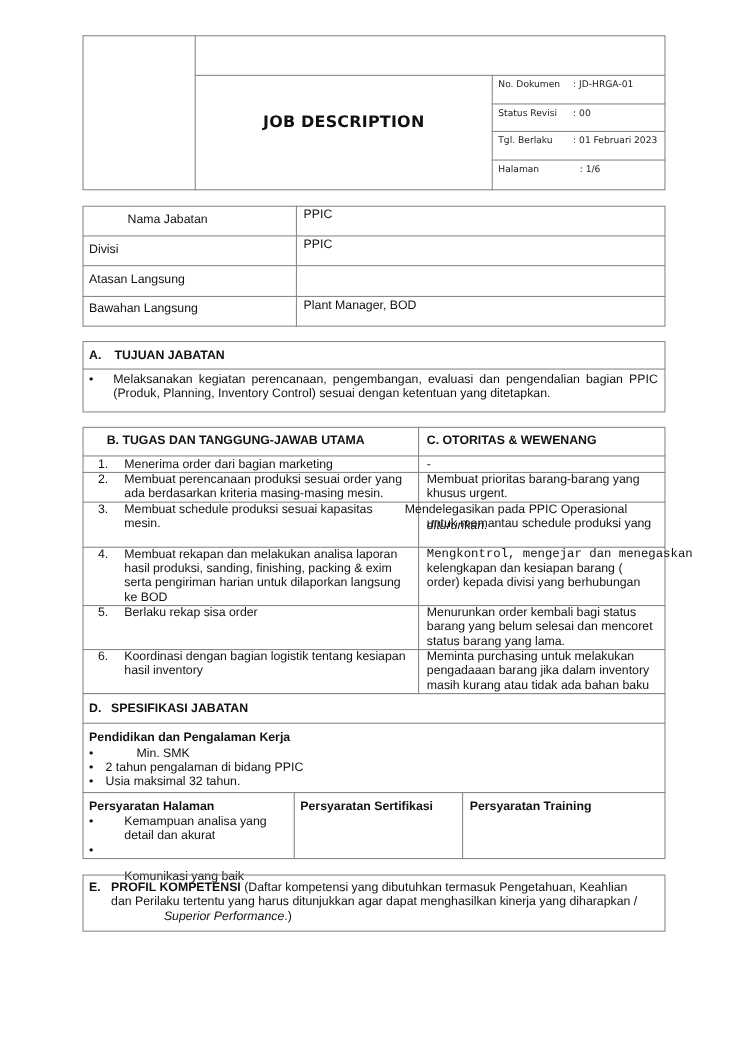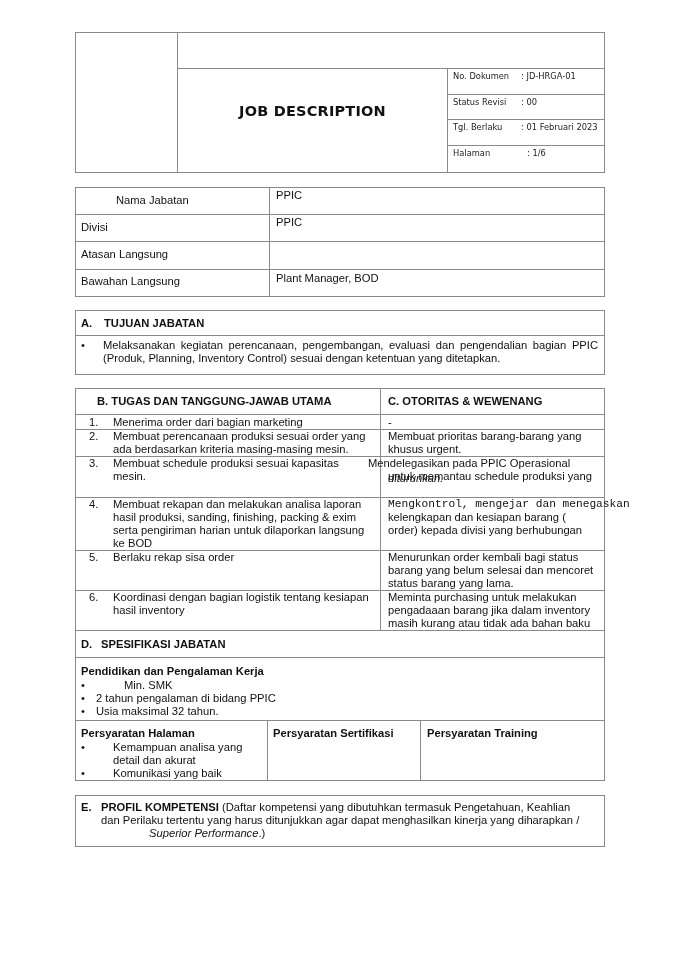--- a/index.html
+++ b/index.html
@@ -151,21 +151,21 @@
 <div class="t" style="left:81px;top:692px;">•</div>
 <div class="t" style="left:96px;top:692px;">2 tahun pengalaman di bidang PPIC</div>
 <div class="t" style="left:81px;top:705px;">•</div>
 <div class="t" style="left:96px;top:705px;">Usia maksimal 32 tahun.</div>
 
 <div class="t b" style="left:81px;top:727px;">Persyaratan Halaman</div>
 <div class="t" style="left:81px;top:741px;">•</div>
 <div class="t" style="left:113px;top:741px;">Kemampuan analisa yang</div>
 <div class="t" style="left:113px;top:754px;">detail dan akurat</div>
 <div class="t" style="left:81px;top:767px;">•</div>
-<div class="t" style="left:113px;top:767px;">Komunikasi yang baik</div>
+<div class="t" style="left:113px;top:791px;">Komunikasi yang baik</div>
 
 <div class="t b" style="left:273px;top:727px;">Persyaratan Sertifikasi</div>
 <div class="t b" style="left:427px;top:727px;">Persyaratan Training</div>
 
 <div class="bx" style="left:75px;top:795px;width:530px;height:52px;"></div>
 <div class="t b" style="left:81px;top:801px;">E.</div>
 <div class="t" style="left:101px;top:801px;">
   <span class="b">PROFIL KOMPETENSI</span><span> (Daftar kompetensi yang dibutuhkan termasuk Pengetahuan, Keahlian</span>
 </div>
 <div class="t" style="left:101px;top:814px;">dan Perilaku tertentu yang harus ditunjukkan agar dapat menghasilkan kinerja yang diharapkan /</div>

